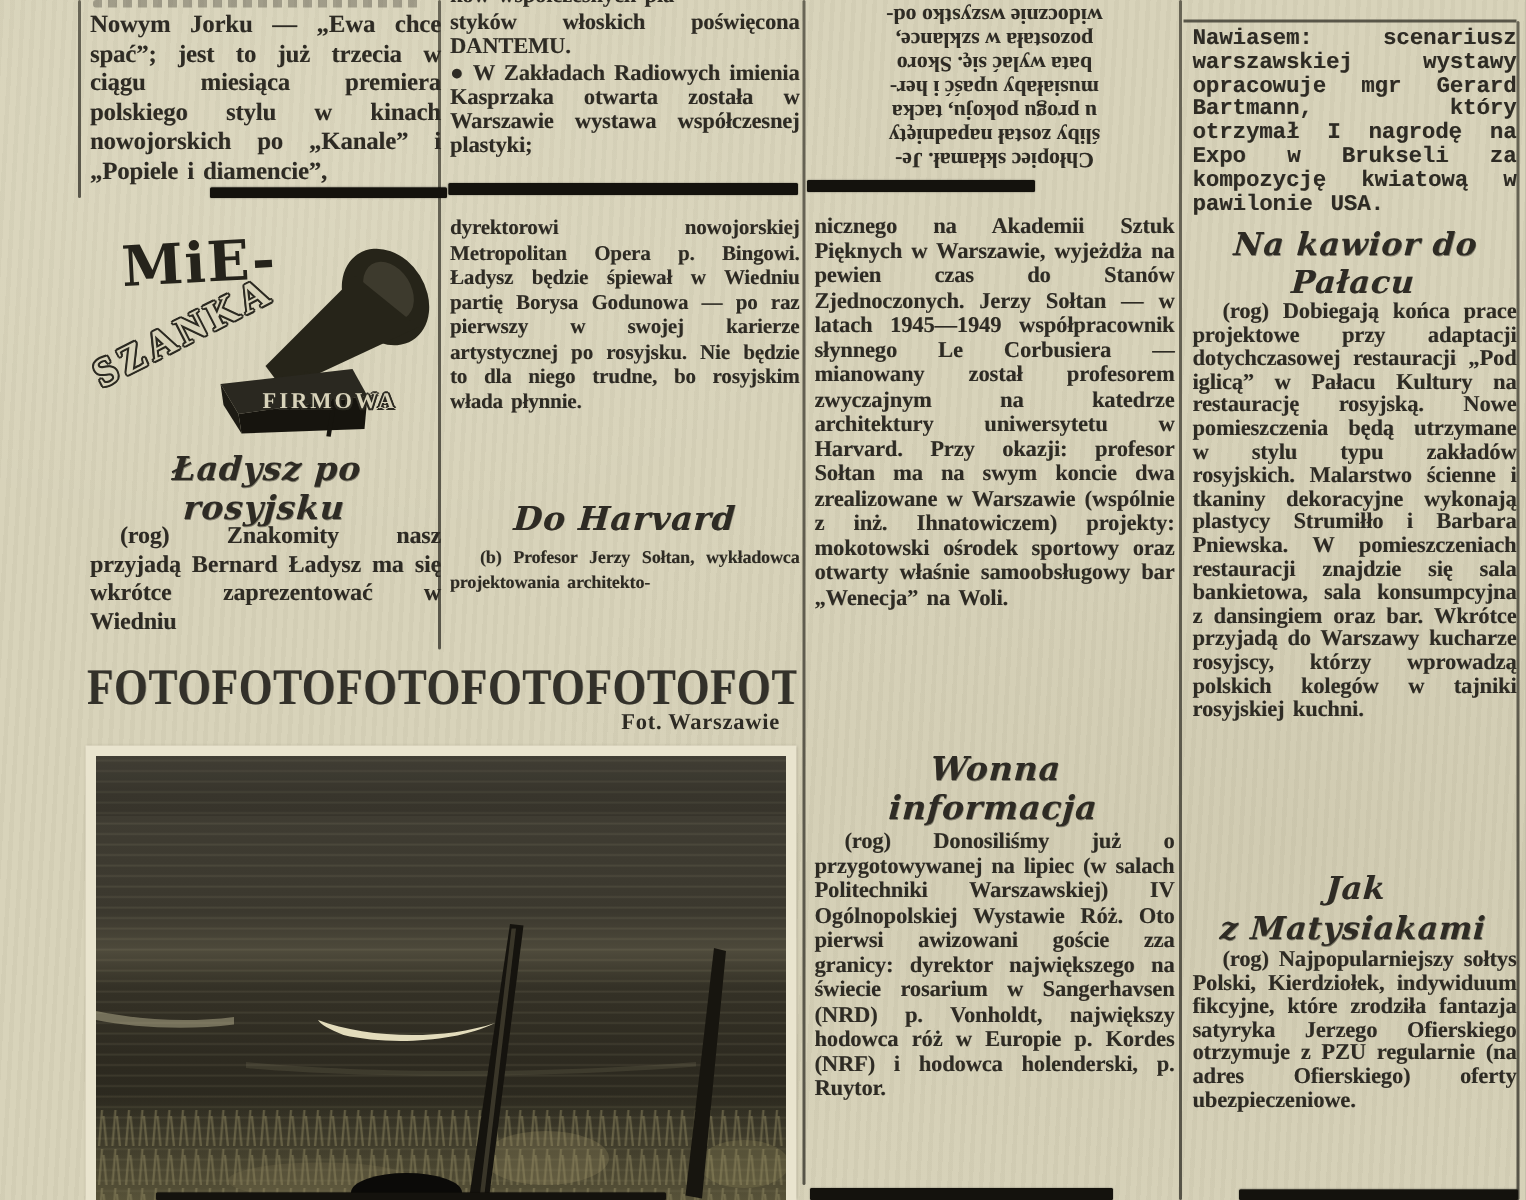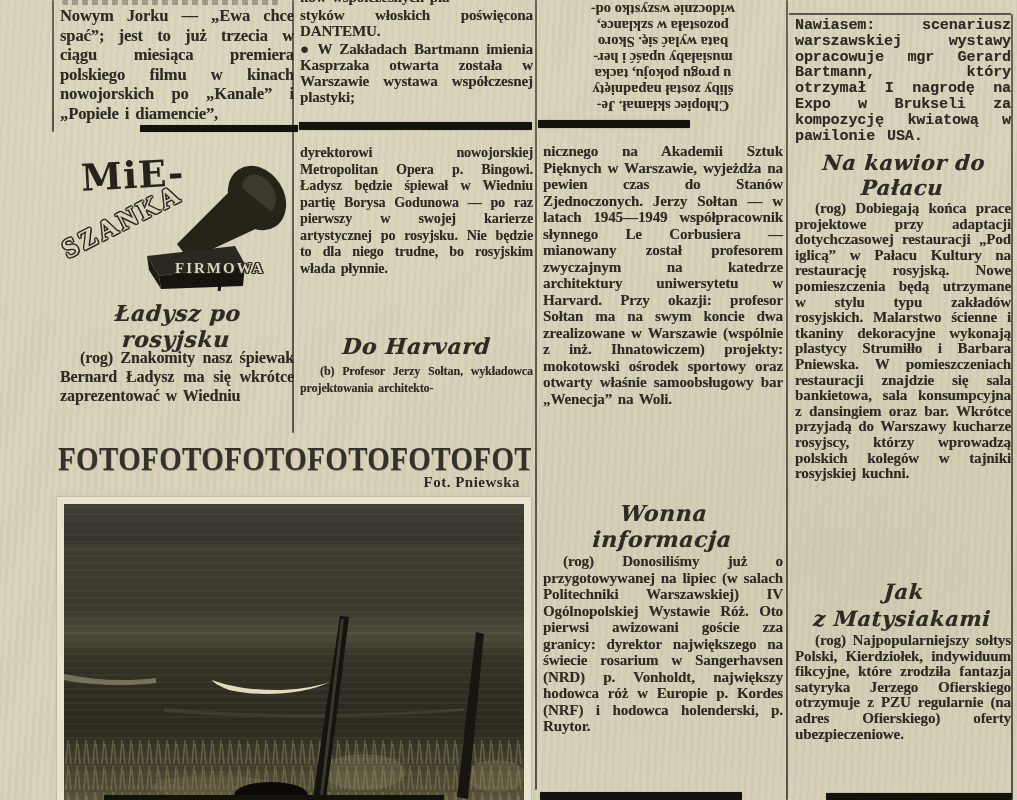--- a/index.html
+++ b/index.html
@@ -63,47 +63,47 @@
 
 <div class="page">
 
   <div class="abs vrule" style="left:52px;top:0;height:132px;"></div>
   <div class="abs vrule" style="left:292px;top:0;height:433px;"></div>
   <div class="abs vrule" style="left:535px;top:0;height:790px;"></div>
   <div class="abs vrule" style="left:786px;top:0;height:800px;"></div>
   <div class="abs vrule" style="left:1011px;top:14px;height:786px;"></div>
 
   <div class="abs smudge" style="left:62px;top:0;width:220px;"></div>
-  <div class="abs body-text" style="left:60px;top:6px;width:234px;font-size:16.5px;line-height:19.5px;">Nowym Jorku — „Ewa chce spać”; jest to już trzecia w ciągu miesiąca premiera polskiego filmu w kinach nowojorskich po „Kanale” i „Popiele i diamencie”,</div>
+  <div class="abs body-text" style="left:60px;top:6px;width:234px;font-size:16.5px;line-height:19.5px;">Nowym Jorku — „Ewa chce spać”; jest to już trzecia w ciągu miesiąca premiera polskiego stylu w kinach nowojorskich po „Kanale” i „Popiele i diamencie”,</div>
   <div class="abs bar" style="left:140px;top:125px;width:158px;height:7px;"></div>
 
   <div class="abs" style="left:75px;top:156px;width:225px;height:140px;">
     <svg class="abs" style="left:42px;top:0;" width="185" height="140" viewBox="0 0 185 140">
       <ellipse cx="140" cy="42" rx="27" ry="34" transform="rotate(-32 140 42)" fill="#262419"></ellipse>
       <ellipse cx="142" cy="38" rx="15" ry="21" transform="rotate(-32 142 38)" fill="#3d3a2d"></ellipse>
       <path d="M120 28 L162 62 L72 104 L60 88 Z" fill="#262419"></path>
       <path d="M88 92 L84 122" stroke="#262419" stroke-width="4"></path>
       <path d="M30 100 L118 90 L128 108 L42 120 Z" fill="#2a2820"></path>
       <path d="M42 120 L128 108 L126 130 L44 133 Z" fill="#16140e"></path>
       <path d="M30 100 L42 120 L44 133 L32 114 Z" fill="#1d1b14"></path>
       <path d="M106 110 L102 135" stroke="#16140e" stroke-width="3"></path>
     </svg>
     <div class="abs logo-mie" style="left:6px;top:2px;">MiE-</div>
     <div class="abs outline-txt logo-szanka" style="left:-4px;top:78px;">SZANKA</div>
     <div class="abs outline-txt logo-firmowa" style="left:100px;top:104px;">FIRMOWA</div>
   </div>
 
   <div class="abs script-head" style="left:60px;top:300px;width:234px;">Ładysz po
 rosyjsku</div>
-  <div class="abs body-text indent" style="left:60px;top:348px;width:234px;font-size:16px;line-height:19px;">(rog) Znakomity nasz śpiewak Bernard Ładysz ma się wkrótce zaprezentować w Wiedniu</div>
+  <div class="abs body-text indent" style="left:60px;top:348px;width:234px;font-size:16px;line-height:19px;">(rog) Znakomity nasz przyjadą Bernard Ładysz ma się wkrótce zaprezentować w Wiedniu</div>
 
   <div class="abs clip-line" style="left:58px;top:440px;width:473px;height:40px;">
     <div class="foto-banner">FOTOFOTOFOTOFOTOFOTOFOTOFOTO</div>
   </div>
-  <div class="abs credit" style="left:58px;top:474px;width:462px;">Fot. Pniewska</div>
+  <div class="abs credit" style="left:58px;top:474px;width:462px;">Fot. Warszawie</div>
 
   <div class="abs photo-wrap" style="left:57px;top:497px;width:474px;height:303px;">
     <svg class="abs" style="left:7px;top:7px;" width="460" height="296" viewBox="0 0 460 296">
       <defs>
         <linearGradient id="sea" x1="0" y1="0" x2="0" y2="1">
           <stop offset="0" stop-color="#4a473c"></stop>
             <stop offset="0.08" stop-color="#403d33"></stop>
           <stop offset="0.35" stop-color="#3b382e"></stop>
             <stop offset="0.44" stop-color="#4e4a3b"></stop>
           <stop offset="0.52" stop-color="#343126"></stop>
@@ -138,21 +138,21 @@
       <path d="M412 128 L420 130 L404 295 L393 293 Z" fill="#17150f"></path>
       <ellipse cx="207" cy="291" rx="37" ry="13" fill="#0b0a08"></ellipse>
     </svg>
   </div>
   <div class="abs bar" style="left:104px;top:795px;width:340px;height:5px;"></div>
 
   <div class="abs clip-line" style="left:300px;top:0;width:233px;height:6px;">
     <div class="body-text" style="font-size:15px;margin-top:-11px;">ków współczesnych pla-</div>
   </div>
   <div class="abs body-text" style="left:300px;top:7px;width:233px;font-size:15px;line-height:16px;">styków włoskich poświęcona DANTEMU.</div>
-  <div class="abs body-text" style="left:300px;top:41px;width:233px;font-size:15px;line-height:16px;">● W Zakładach Bartmann imienia Kasprzaka otwarta została w Warszawie wystawa współczesnej plastyki;</div>
+  <div class="abs body-text" style="left:300px;top:41px;width:233px;font-size:15px;line-height:16px;">● W Zakładach Radiowych imienia Kasprzaka otwarta została w Warszawie wystawa współczesnej plastyki;</div>
   <div class="abs bar" style="left:299px;top:122px;width:233px;height:8px;"></div>
   <div class="abs body-text" style="left:300px;top:145px;width:233px;font-size:14px;line-height:16.5px;">dyrektorowi nowojorskiej Metropolitan Opera p. Bingowi. Ładysz będzie śpiewał w Wiedniu partię Borysa Godunowa — po raz pierwszy w swojej karierze artystycznej po rosyjsku. Nie będzie to dla niego trudne, bo rosyjskim włada płynnie.</div>
   <div class="abs script-head" style="left:300px;top:333px;width:233px;">Do Harvard</div>
   <div class="abs body-text indent" style="left:300px;top:363px;width:233px;font-size:12px;line-height:16.5px;">(b) Profesor Jerzy Sołtan, wykładowca projektowania architekto-</div>
 
   <div class="abs inverted" style="left:543px;top:2px;width:240px;font-size:14.5px;line-height:16px;">Chłopiec skłamał. Je-
 śliby został napadnięty
 u progu pokoju, tacka
 musiałaby upaść i her-
 bata wylać się. Skoro

